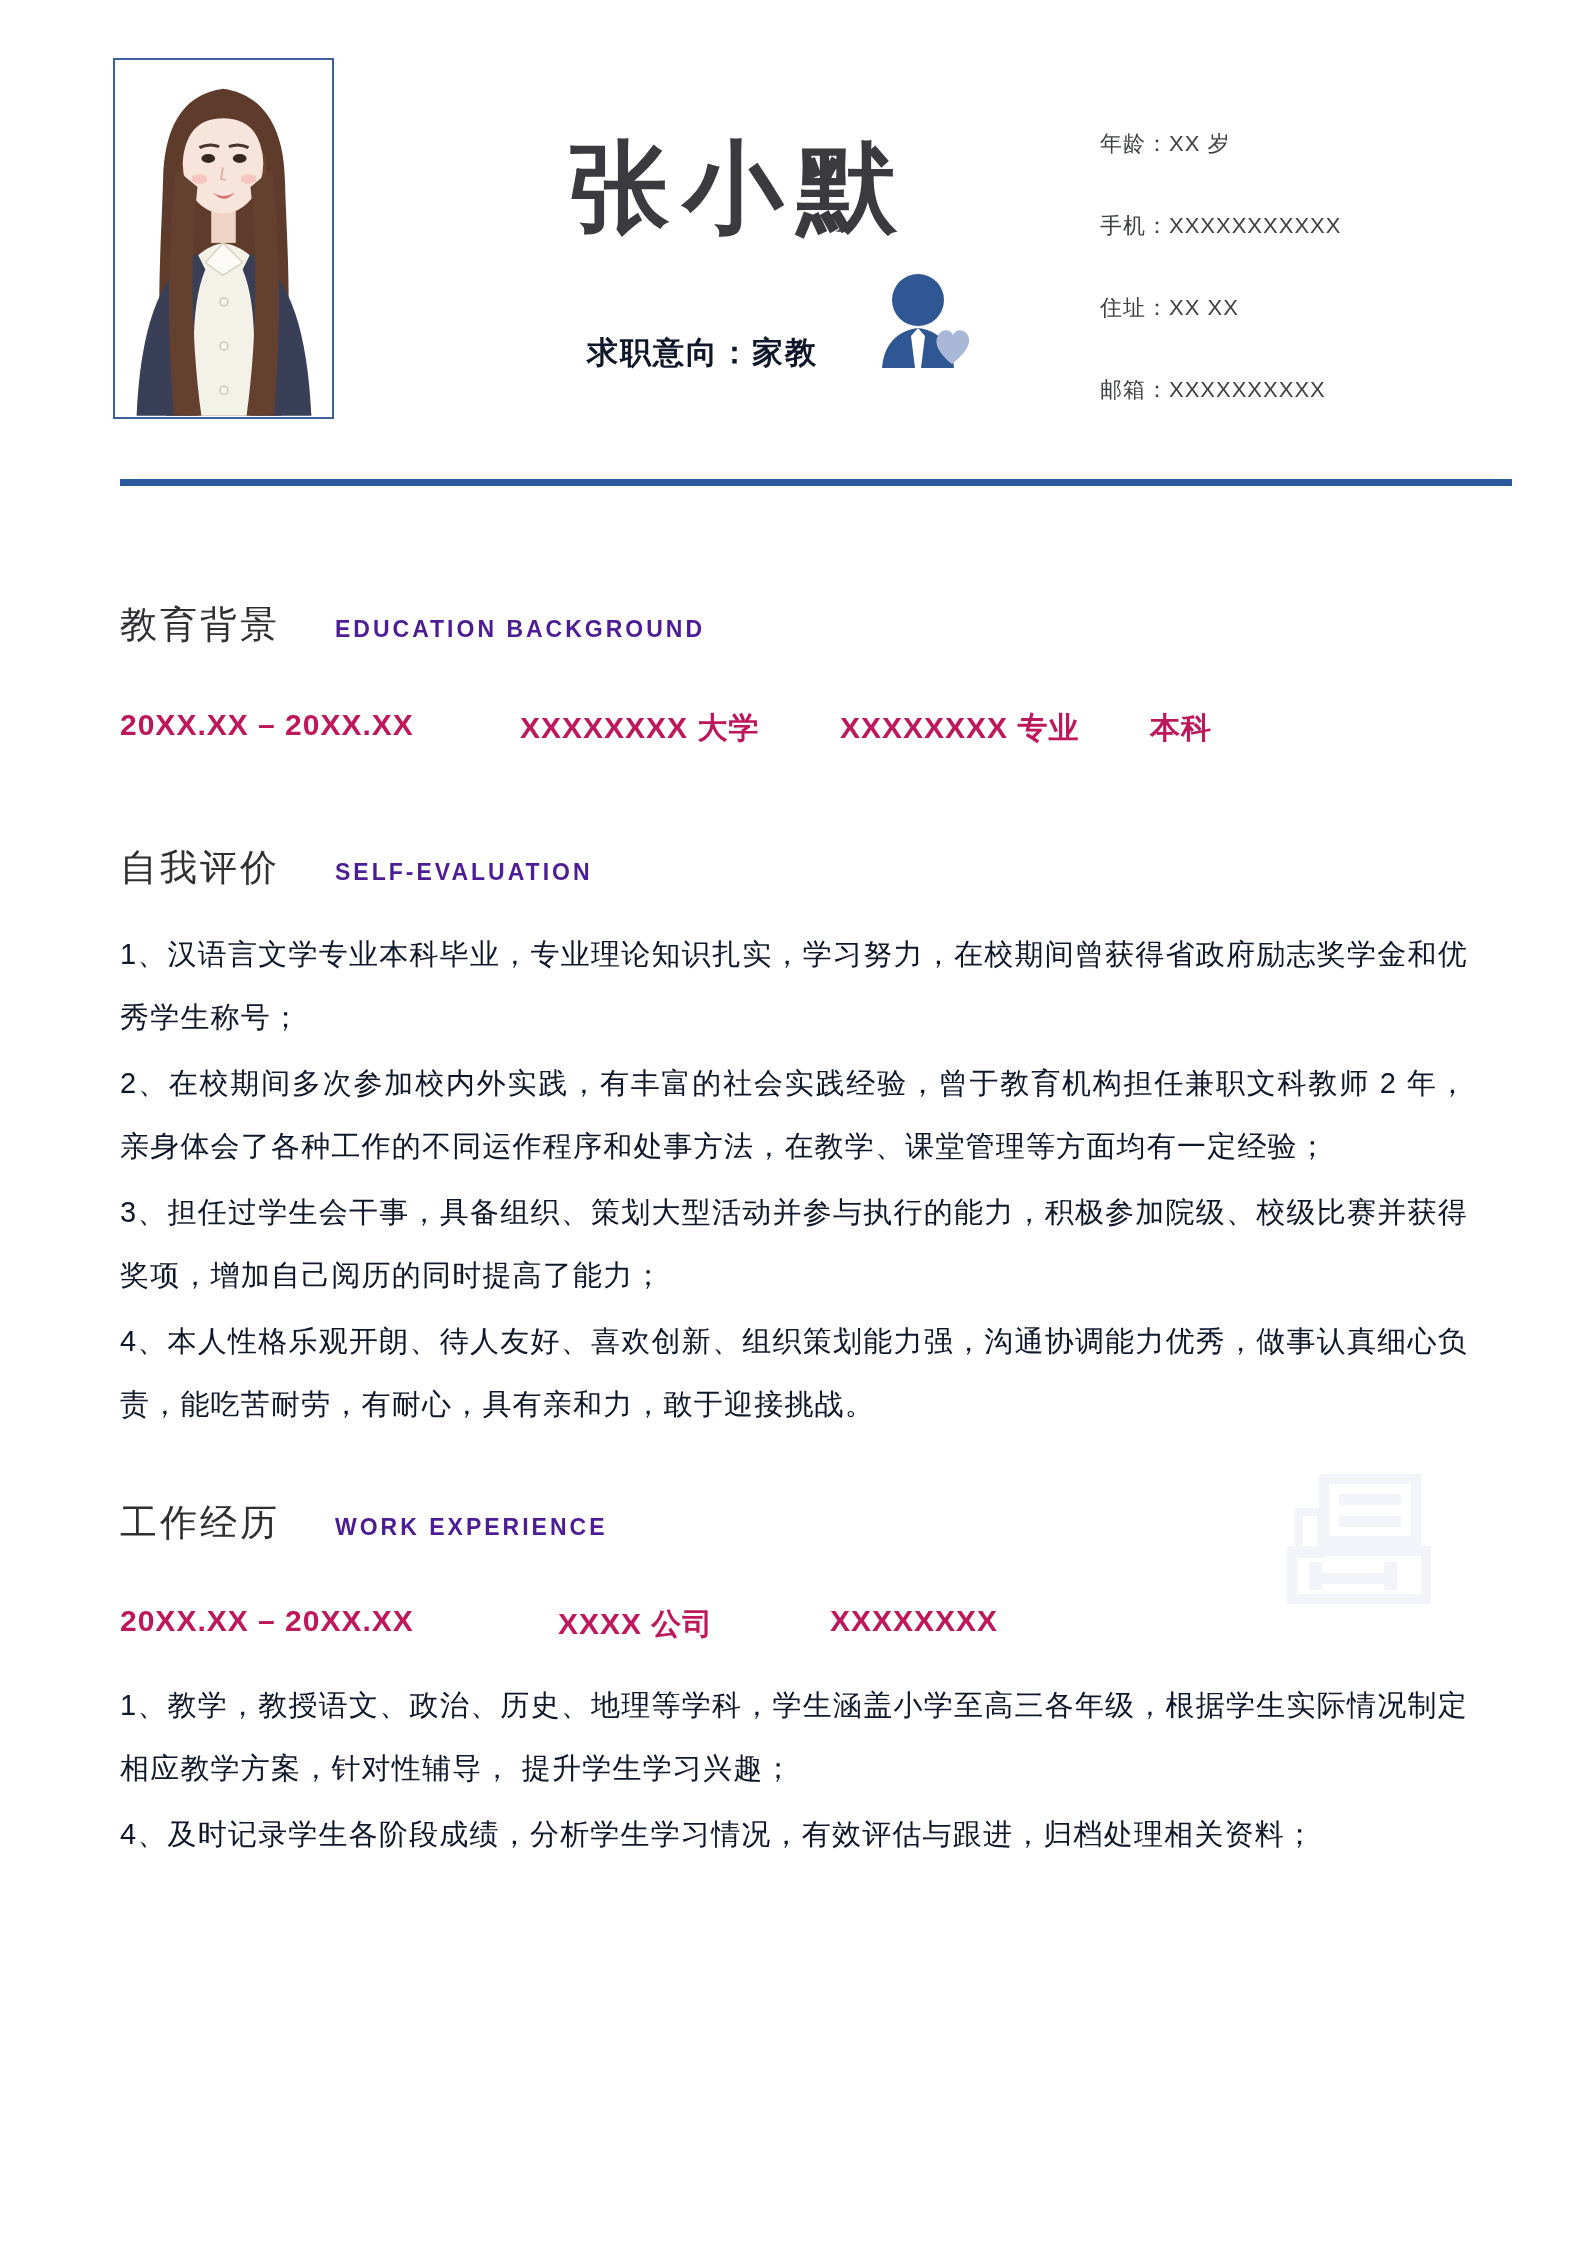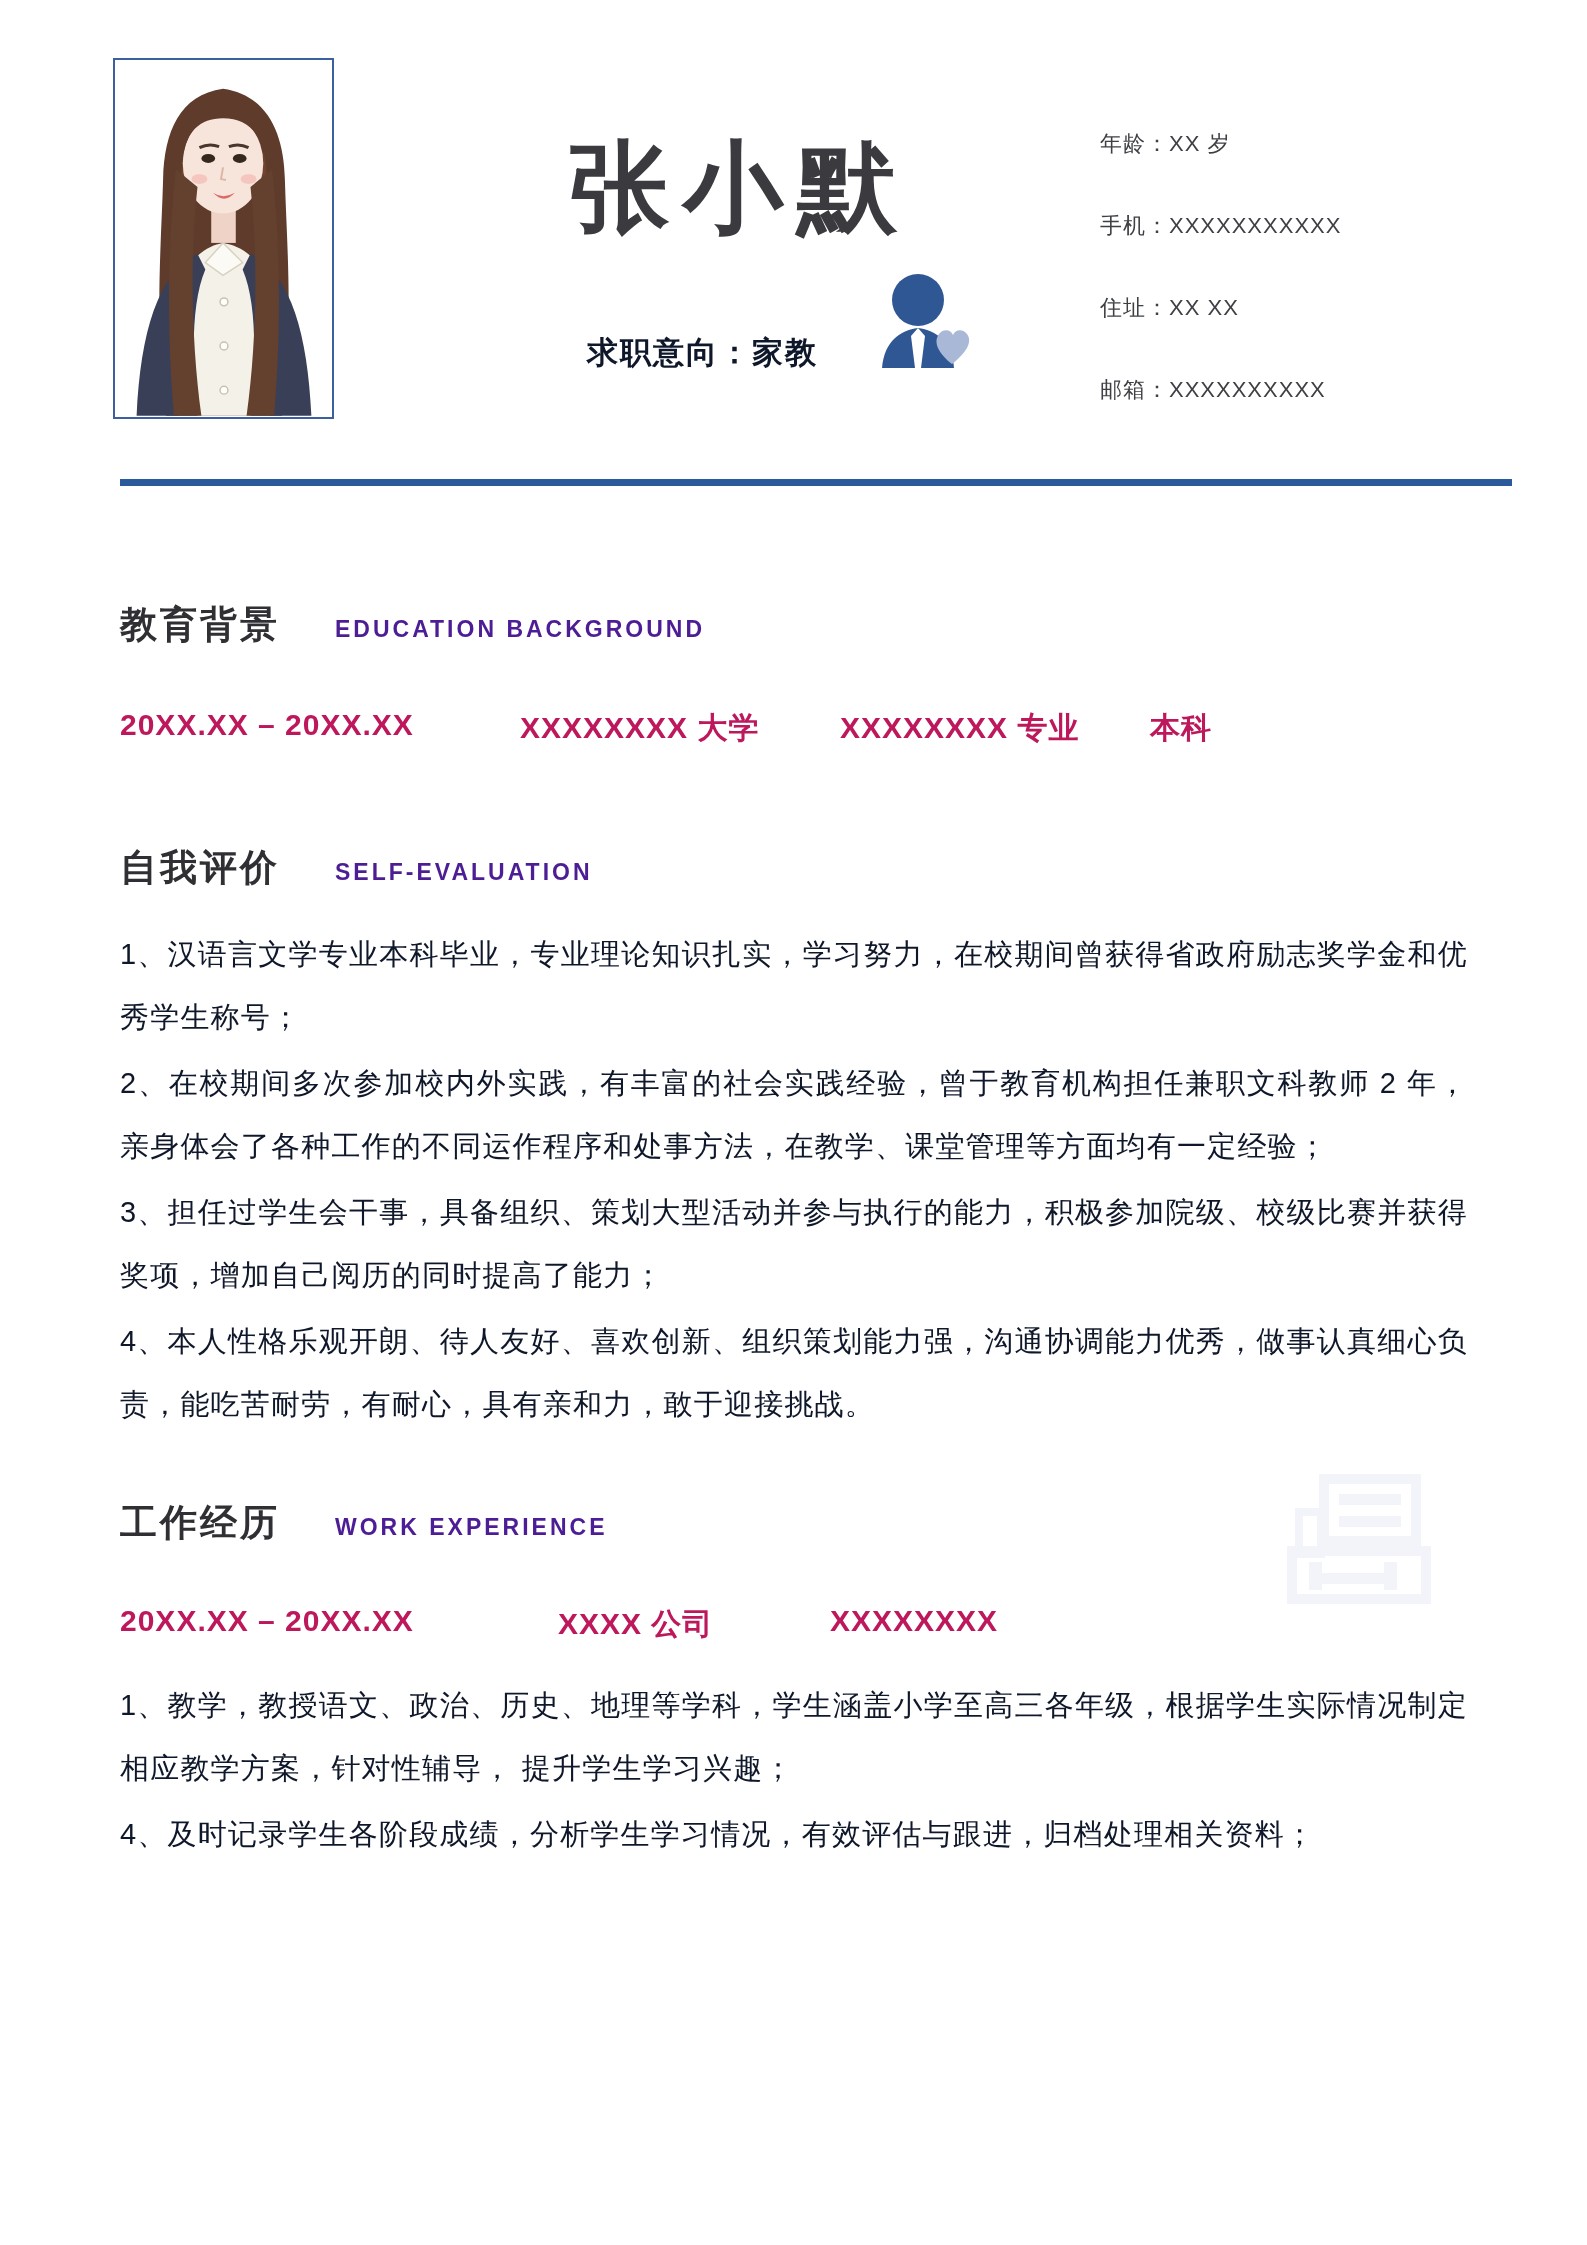--- a/index.html
+++ b/index.html
@@ -41,21 +41,21 @@
   }
 
   .divider {
     position:absolute; left:120px; top:479px; width:1392px; height:7px;
     background:#2a5a9c;
   }
 
   
   .section { position:absolute; left:120px; width:1392px; }
   .sec-head { display:flex; align-items:baseline; }
-  .sec-title { font-size:37px; font-weight:700; color:#2f2f34; letter-spacing:3px; }
+  .sec-title { font-size:37px; font-weight:400; color:#2f2f34; letter-spacing:3px; }
   .sec-sub   { font-size:23px; font-weight:600; color:#4c1d95; letter-spacing:3px; margin-left:55px; }
 
   .cols-row { position:relative; height:40px; font-size:30px; font-weight:600; color:#be185d; }
   .cols-row span { position:absolute; top:0; white-space:nowrap; letter-spacing:1px; }
 
   .paras { width:1348px; }
   .paras p {
     font-size:29px; line-height:63px; text-align:justify;
     letter-spacing:1.2px; color:#0f172a; margin:0 0 3px 0;
   }

